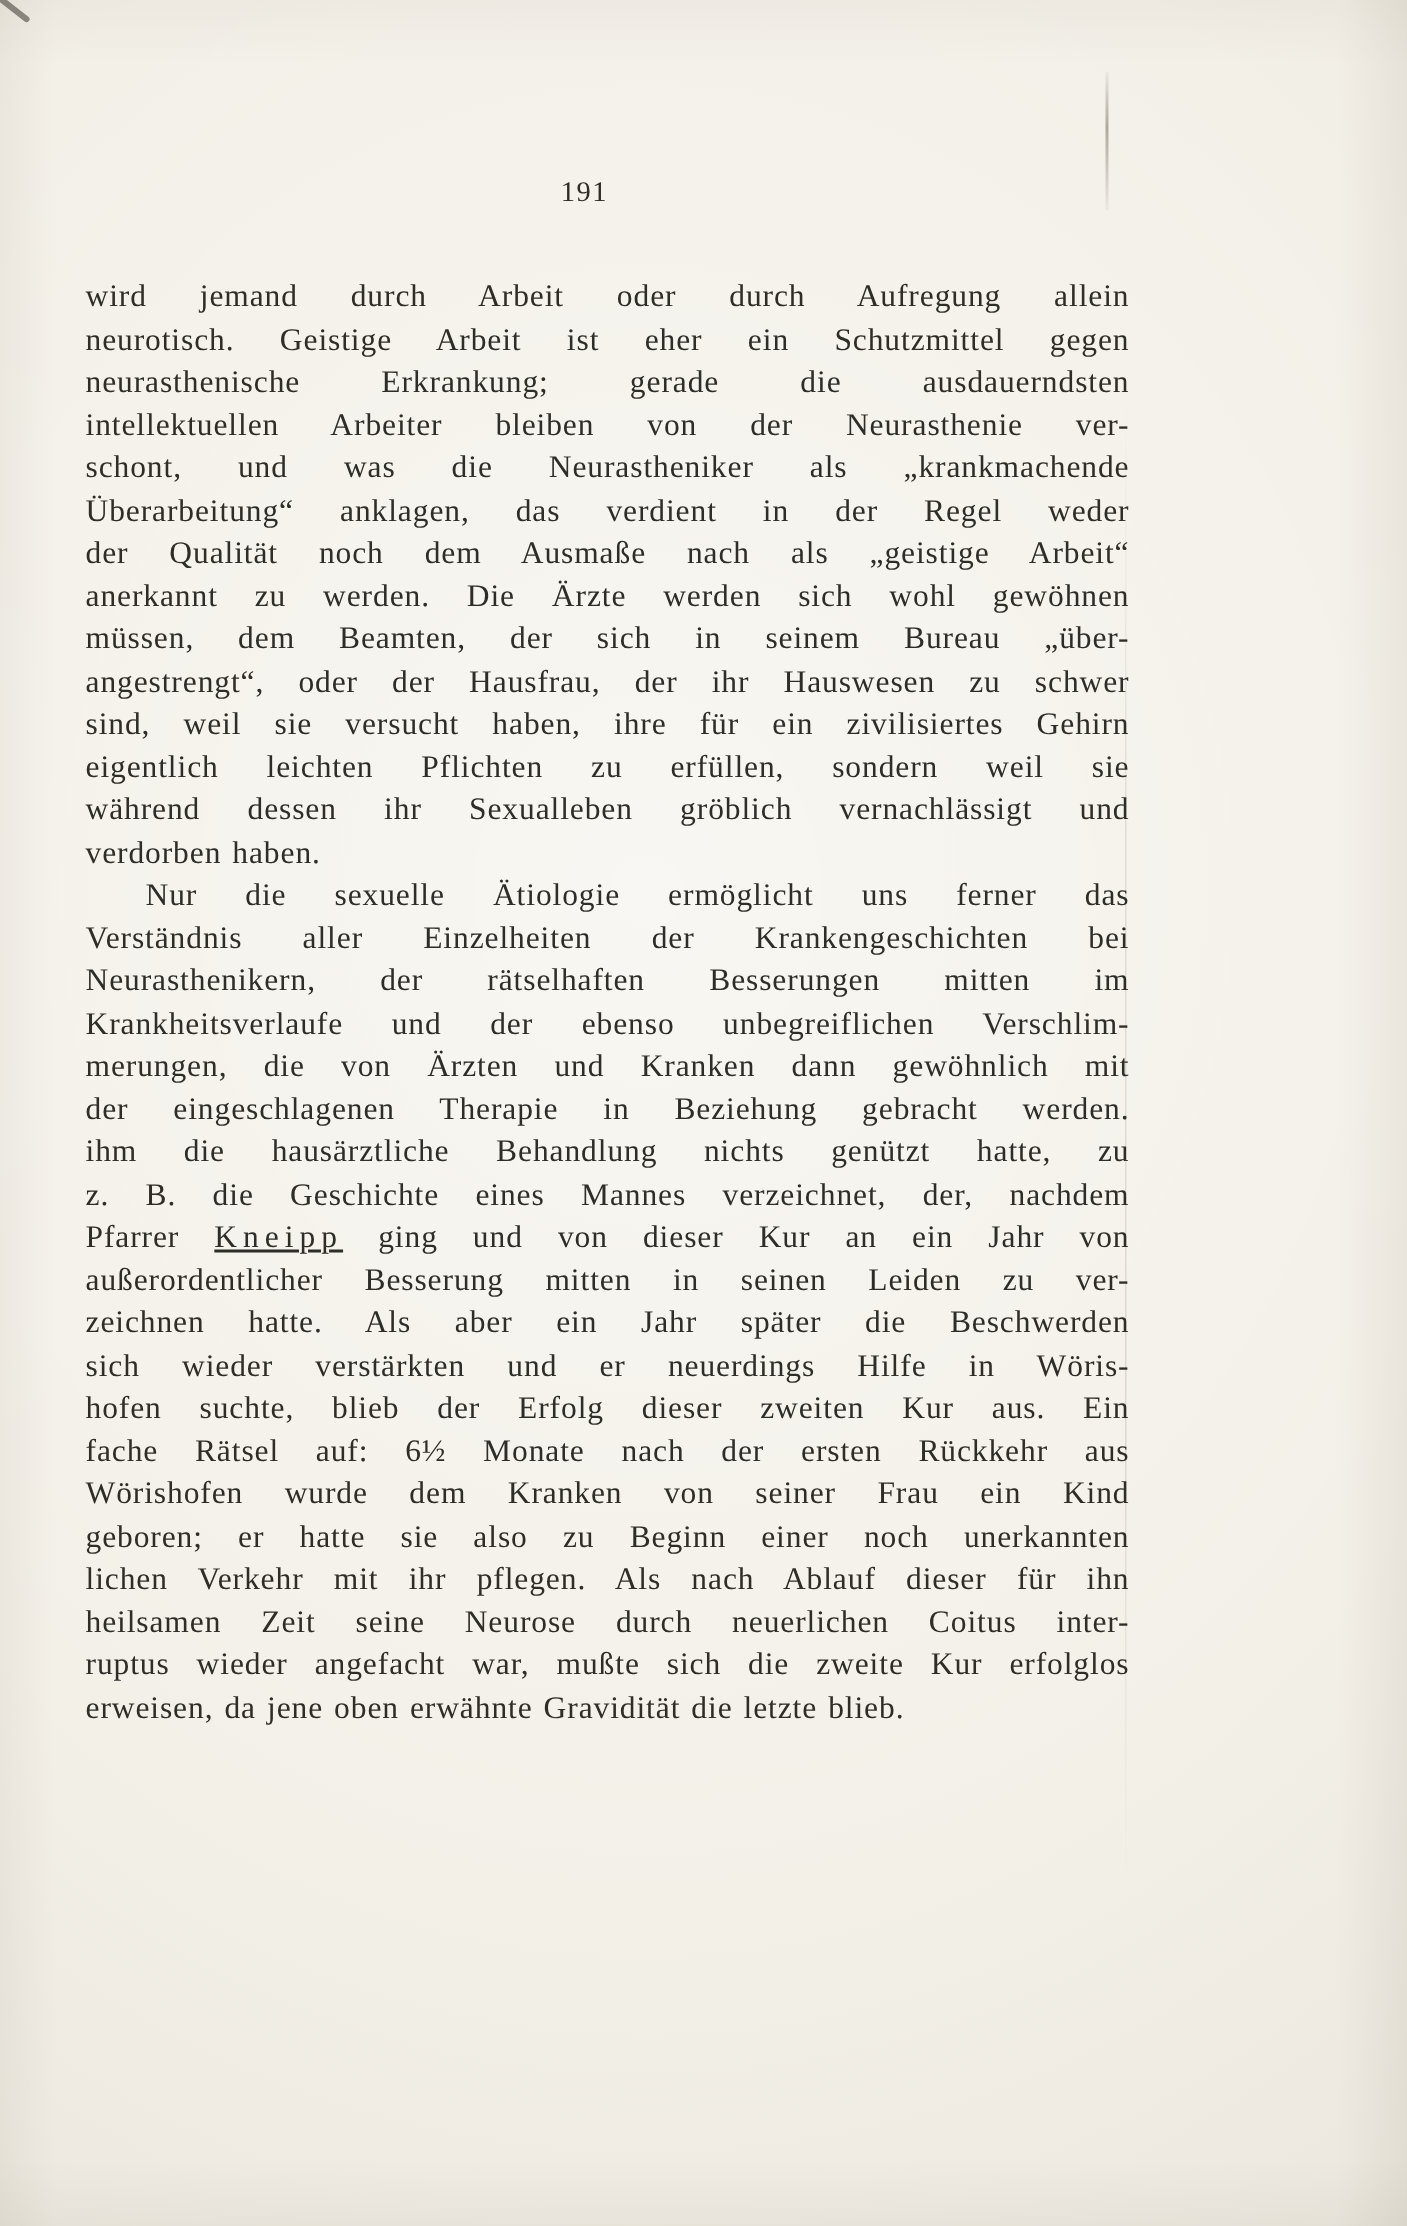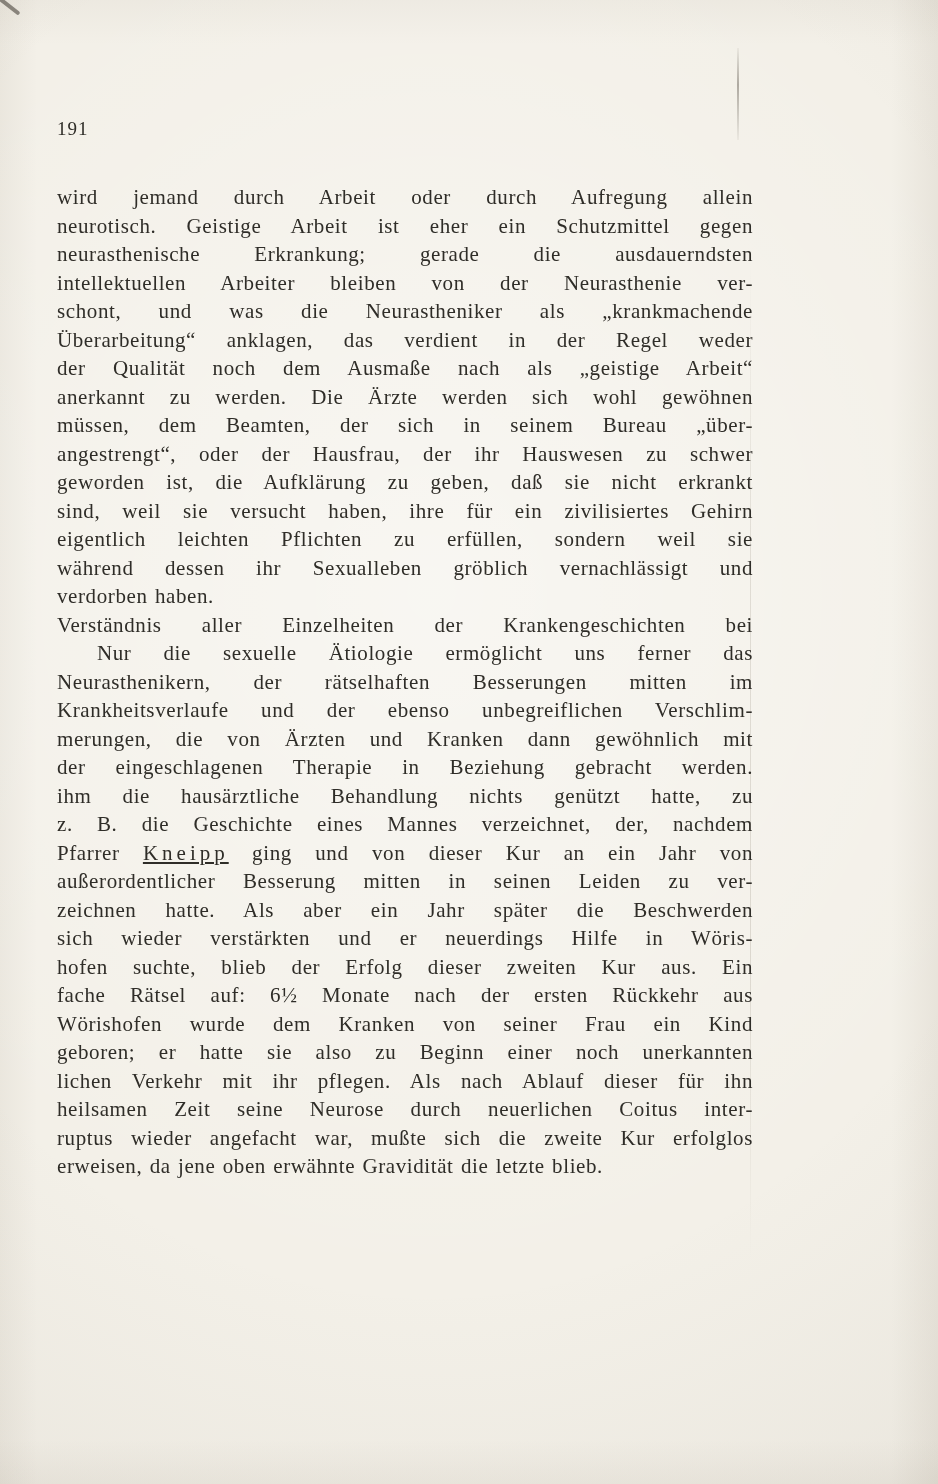--- a/index.html
+++ b/index.html
@@ -25,21 +25,21 @@
   .edge-line-top {
     position: absolute; left: 737px; top: 48px; width: 2px; height: 92px;
     background: linear-gradient(180deg, rgba(70,62,52,0.05), rgba(70,62,52,0.4) 40%, rgba(70,62,52,0.05));
   }
   .edge-line-long {
     position: absolute; left: 750px; top: 260px; width: 1px; height: 1000px;
     background: linear-gradient(180deg, rgba(110,98,80,0.0), rgba(110,98,80,0.16) 30%, rgba(110,98,80,0.18) 70%, rgba(110,98,80,0.0));
   }
   .page-number {
     position: absolute; top: 118px; left: 57px; width: 665px;
-    text-align: left; font-size: 19px; letter-spacing: 1px;
+    text-align: center; font-size: 19px; letter-spacing: 1px;
     color: var(--ink, #2f2d28);
   }
   .text-block {
     position: absolute; top: 183px; left: 57px; width: 696px;
     font-size: 21px; line-height: 28.5px;
     color: var(--ink, #2f2d28);
   }
   .line {
     text-align: justify;
     text-align-last: justify;
@@ -65,29 +65,28 @@
         <div class="line">wird jemand durch Arbeit oder durch Aufregung allein</div>
         <div class="line">neurotisch. Geistige Arbeit ist eher ein Schutzmittel gegen</div>
         <div class="line">neurasthenische Erkrankung; gerade die ausdauerndsten</div>
         <div class="line">intellektuellen Arbeiter bleiben von der Neurasthenie ver-</div>
         <div class="line">schont, und was die Neurastheniker als „krankmachende</div>
         <div class="line">Überarbeitung“ anklagen, das verdient in der Regel weder</div>
         <div class="line">der Qualität noch dem Ausmaße nach als „geistige Arbeit“</div>
         <div class="line">anerkannt zu werden. Die Ärzte werden sich wohl gewöhnen</div>
         <div class="line">müssen, dem Beamten, der sich in seinem Bureau „über-</div>
         <div class="line">angestrengt“, oder der Hausfrau, der ihr Hauswesen zu schwer</div>
-        <div class="line">geworden ist, die Aufklärung zu geben, daß sie nicht erkrankt</div>
         <div class="line">sind, weil sie versucht haben, ihre für ein zivilisiertes Gehirn</div>
         <div class="line">eigentlich leichten Pflichten zu erfüllen, sondern weil sie</div>
         <div class="line">während dessen ihr Sexualleben gröblich vernachlässigt und</div>
         <div class="line last">verdorben haben.</div>
       </div>
       <div class="paragraph">
+        <div class="line indent">Nur die sexuelle Ätiologie ermöglicht uns ferner das</div>
         <div class="line">Verständnis aller Einzelheiten der Krankengeschichten bei</div>
-        <div class="line indent">Nur die sexuelle Ätiologie ermöglicht uns ferner das</div>
         <div class="line">Neurasthenikern, der rätselhaften Besserungen mitten im</div>
         <div class="line">Krankheitsverlaufe und der ebenso unbegreiflichen Verschlim-</div>
         <div class="line">merungen, die von Ärzten und Kranken dann gewöhnlich mit</div>
         <div class="line">der eingeschlagenen Therapie in Beziehung gebracht werden.</div>
         <div class="line">ihm die hausärztliche Behandlung nichts genützt hatte, zu</div>
         <div class="line">z. B. die Geschichte eines Mannes verzeichnet, der, nachdem</div>
         <div class="line">Pfarrer <span class="sperr">Kneipp</span> ging und von dieser Kur an ein Jahr von</div>
         <div class="line">außerordentlicher Besserung mitten in seinen Leiden zu ver-</div>
         <div class="line">zeichnen hatte. Als aber ein Jahr später die Beschwerden</div>
         <div class="line">sich wieder verstärkten und er neuerdings Hilfe in Wöris-</div>

